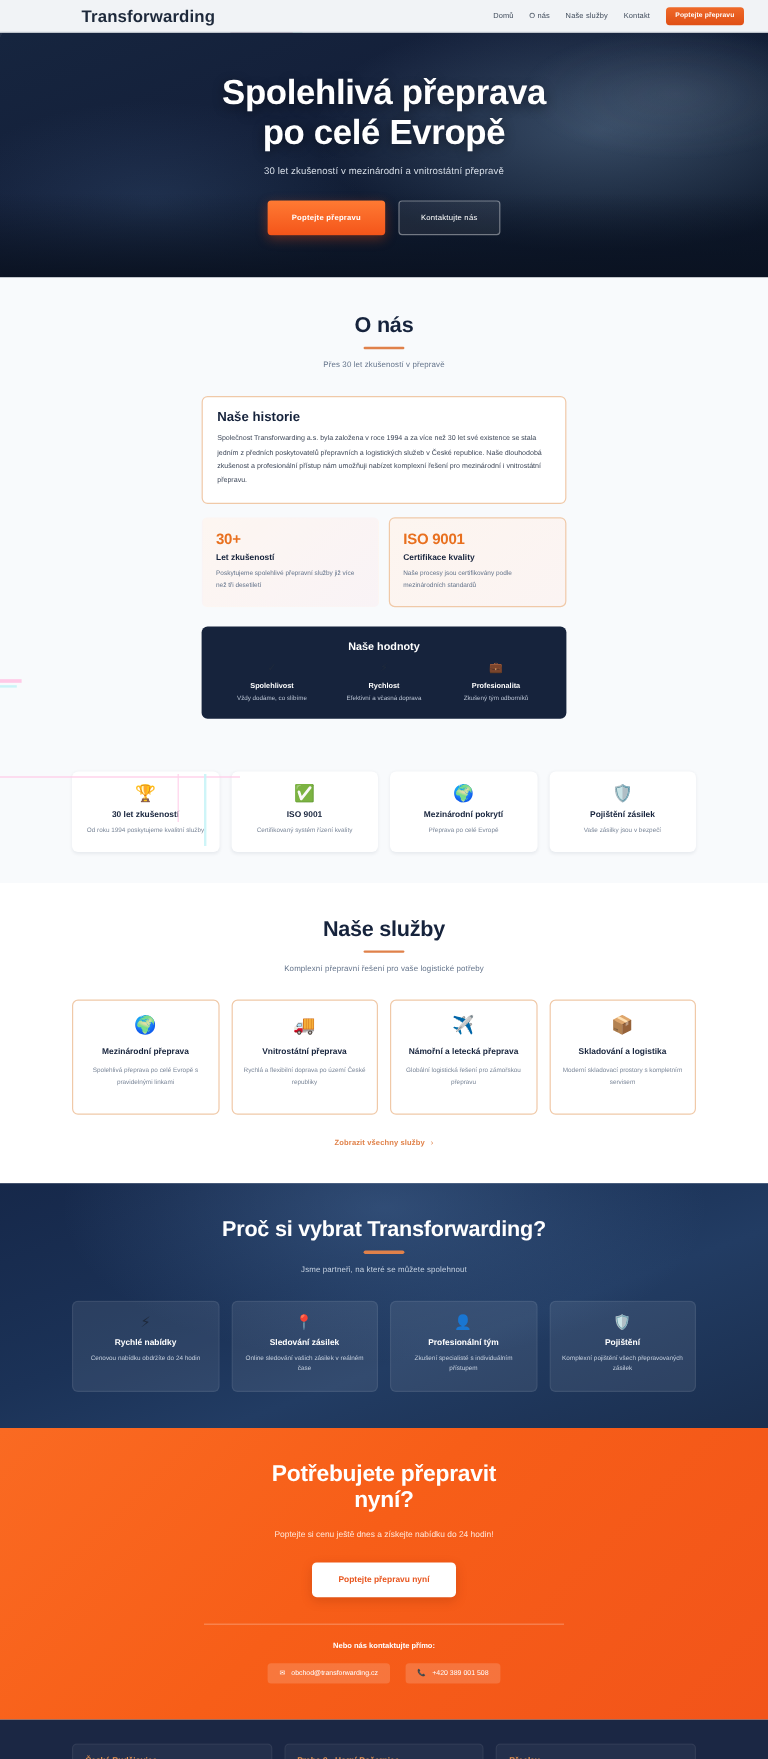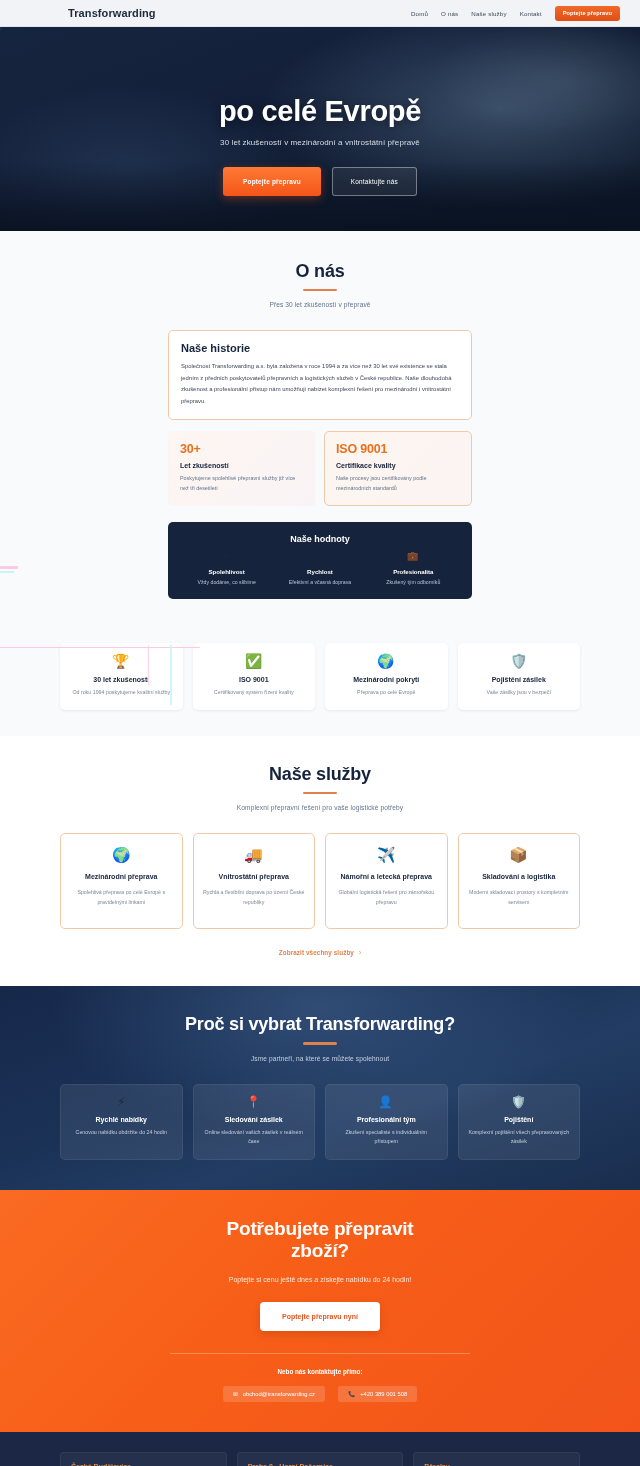--- a/index.html
+++ b/index.html
@@ -18,21 +18,21 @@
     height: 27px;
     background: #f1f3f6;
     display: flex;
     align-items: center;
     padding: 0 20px 0 68px;
     position: relative;
     z-index: 20;
     border-bottom: 1px solid #e2e6ec;
   }
   .brand {
-    font-size: 11px;
+    font-size: 14px;
     font-weight: bold;
     color: #1e293b;
     letter-spacing: .1px;
     white-space: nowrap;
   }
   .nav {
     margin-left: auto;
     display: flex;
     align-items: center;
     gap: 13px;
@@ -422,21 +422,21 @@
 <div class="artifact" style="left:195px;top:11px;width:57px;height:2px;background:#ffd1ea;"></div>
 <div class="artifact" style="left:195px;top:14px;width:57px;height:1px;background:#d9f7f2;"></div>
 <div class="artifact" style="left:192px;top:27px;width:60px;height:6px;background:#14b39a;opacity:.75;"></div>
 <div class="artifact" style="left:192px;top:27px;width:52px;height:5px;background:#9a1150;"></div>
 <div class="artifact" style="left:192px;top:38px;width:60px;height:5px;background:#1f6f63;opacity:.8;"></div>
 <div class="artifact" style="left:192px;top:38px;width:57px;height:4px;background:#9a1150;"></div>
 
 <section class="hero">
   <div class="hero-inner">
     <h1>
-      <br>
+      <span>Spolehlivá přeprava</span><br>
       <span>po celé Evropě</span>
     </h1>
     <div class="hero-sub">30 let zkušeností v mezinárodní a vnitrostátní přepravě</div>
     <div class="hero-btns">
       <button class="btn-primary">Poptejte přepravu</button>
       <button class="btn-ghost">Kontaktujte nás</button>
     </div>
   </div>
 </section>
 
@@ -583,21 +583,21 @@
         <div class="why-desc">Komplexní pojištění všech přepravovaných zásilek</div>
       </div>
     </div>
   </div>
 </section>
 
 <section class="cta">
   <div class="wrap">
     <h2>
       <span>Potřebujete přepravit</span><br>
-      <span>zboží?</span>
+      <span>nyní?</span>
     </h2>
     <div class="cta-sub">Poptejte si cenu ještě dnes a získejte nabídku do 24 hodin!</div>
     <button class="cta-btn">Poptejte přepravu nyní</button>
     <div class="cta-divider"></div>
     <div class="cta-direct">Nebo nás kontaktujte přímo:</div>
     <div class="cta-contacts">
       <div class="cta-chip">
         <span>✉</span>
         <span>obchod@transforwarding.cz</span>
       </div>

